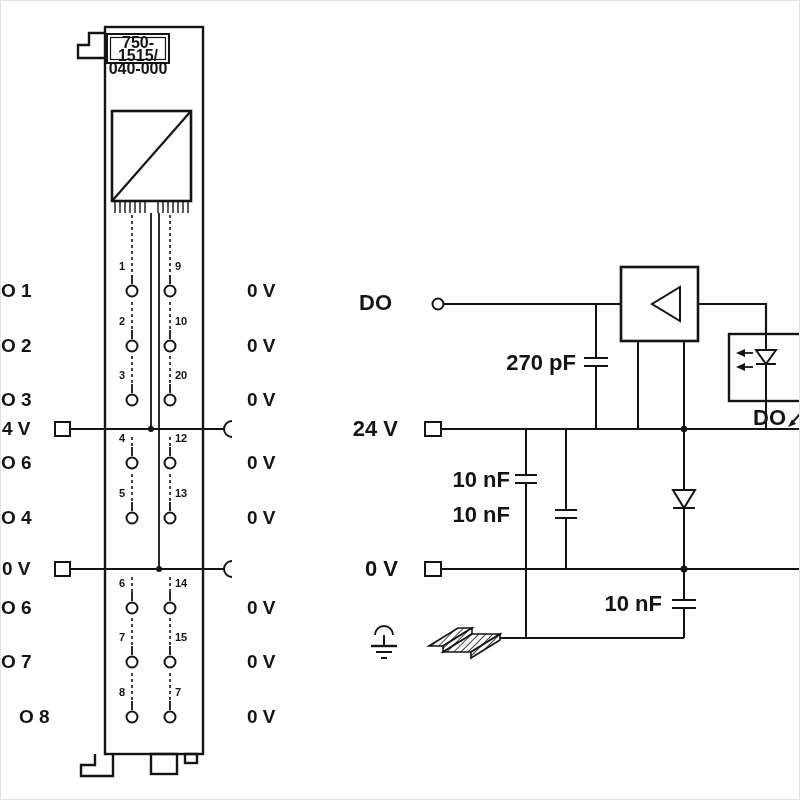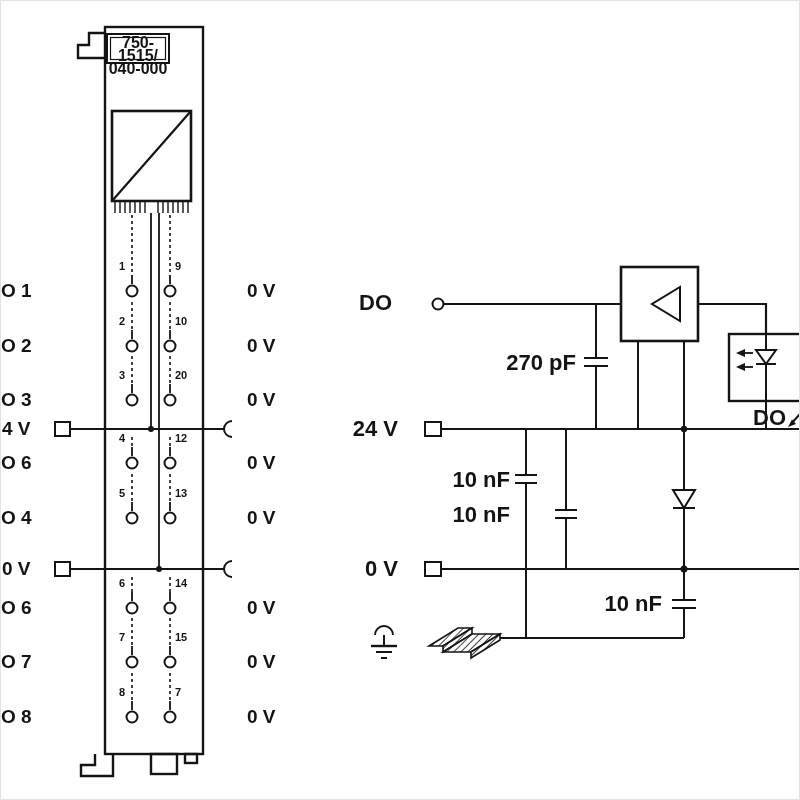--- a/index.html
+++ b/index.html
@@ -221,21 +221,21 @@
   <div class="lbl" style="left:0;top:595px;width:44px">O 6</div>
   <div class="lbl" style="left:246px;top:595px;width:50px">0 V</div>
   <div class="num r" style="left:96px;top:576px;width:28px">6</div>
   <div class="num" style="left:174px;top:576px;width:28px">14</div>
 
   <div class="lbl" style="left:0;top:649px;width:44px">O 7</div>
   <div class="lbl" style="left:246px;top:649px;width:50px">0 V</div>
   <div class="num r" style="left:96px;top:630px;width:28px">7</div>
   <div class="num" style="left:174px;top:630px;width:28px">15</div>
 
-  <div class="lbl" style="left:0;top:704px;width:44px">O 8</div>
+  <div class="lbl" style="left:18px;top:704px;width:44px">O 8</div>
   <div class="lbl" style="left:246px;top:704px;width:50px">0 V</div>
   <div class="num r" style="left:96px;top:685px;width:28px">8</div>
   <div class="num" style="left:174px;top:685px;width:28px">7</div>
 
   <div class="lbl sch" style="left:358px;top:291px">DO</div>
   <div class="lbl sch r" style="left:497px;top:351px;width:78px">270 pF</div>
   <div class="lbl sch r" style="left:351px;top:417px;width:46px">24 V</div>
   <div class="lbl sch r" style="left:451px;top:468px;width:58px">10 nF</div>
   <div class="lbl sch r" style="left:451px;top:503px;width:58px">10 nF</div>
   <div class="lbl sch r" style="left:351px;top:557px;width:46px">0 V</div>

